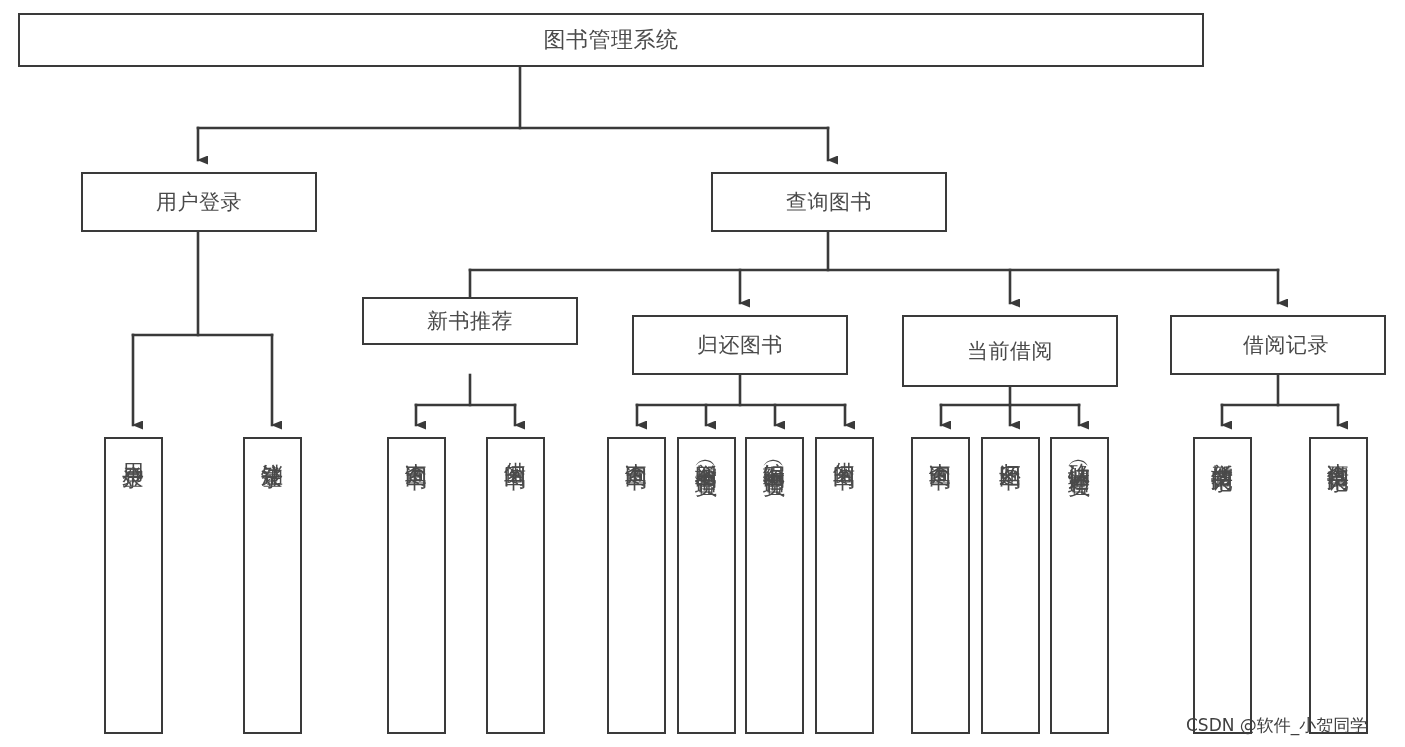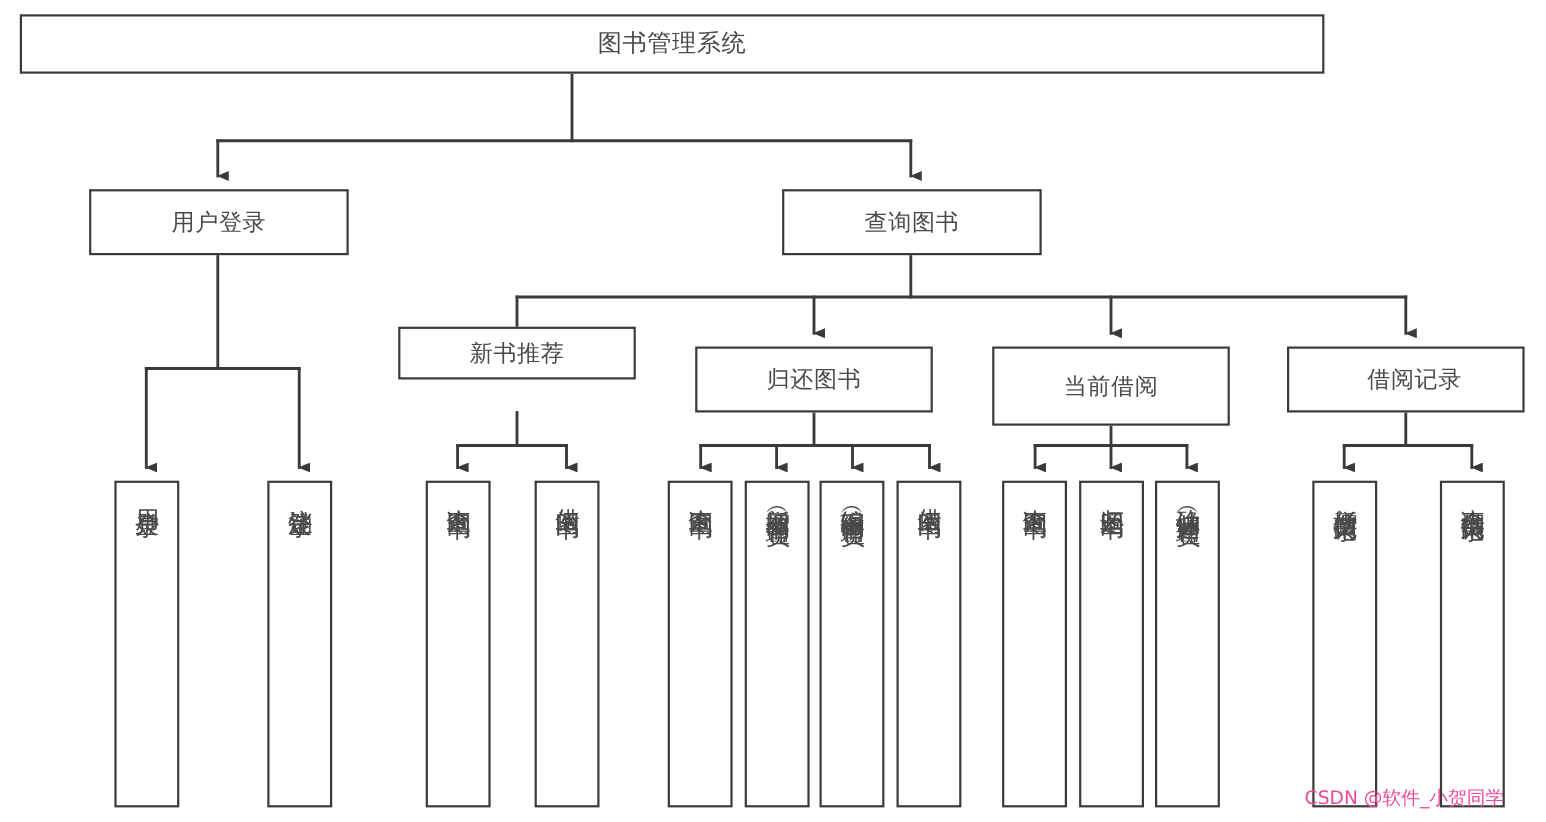--- a/index.html
+++ b/index.html
@@ -57,21 +57,21 @@
     line-height: 1.05;
     letter-spacing: 2px;
     white-space: nowrap;
     color: #4a4a4a;
   }
   .watermark {
     position: absolute;
     left: 1186px;
     top: 714px;
     font-size: 17px;
-    color: #ec4899;
+    color: #404040;
     white-space: nowrap;
     z-index: 5;
     font-family: "DejaVu Sans", "Liberation Sans", sans-serif;
   }
 </style>
 </head>
 <body>
 
 <div id="diagram-root">
 

